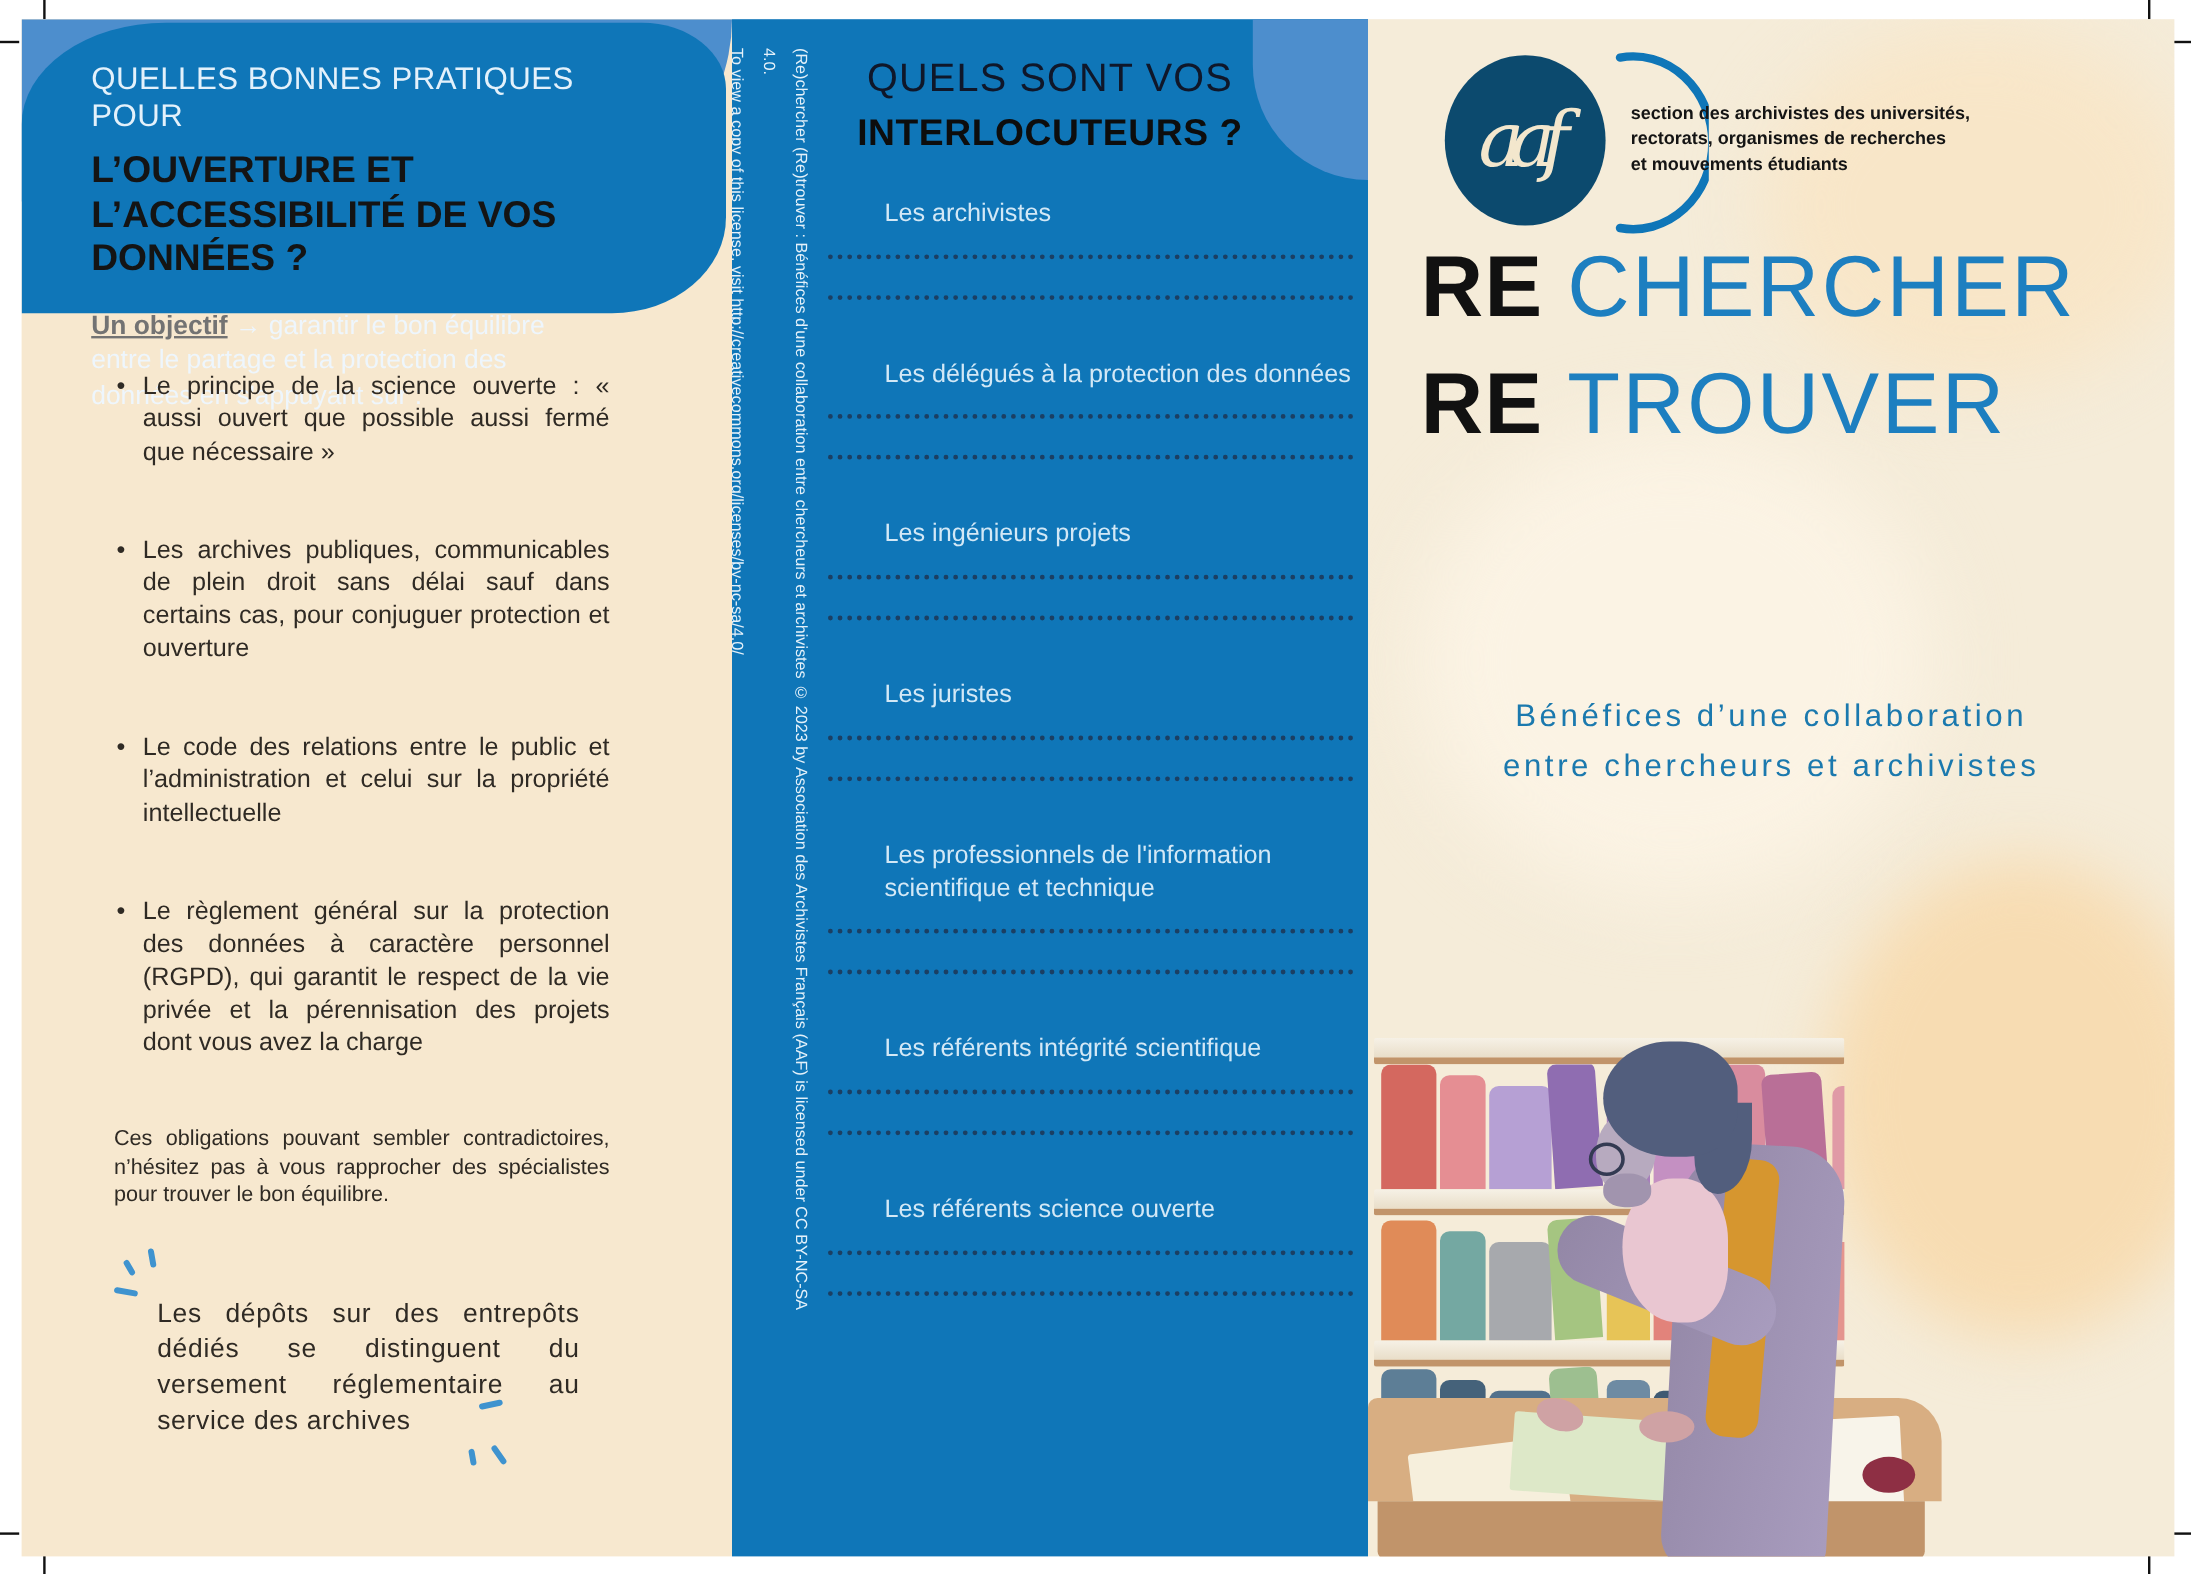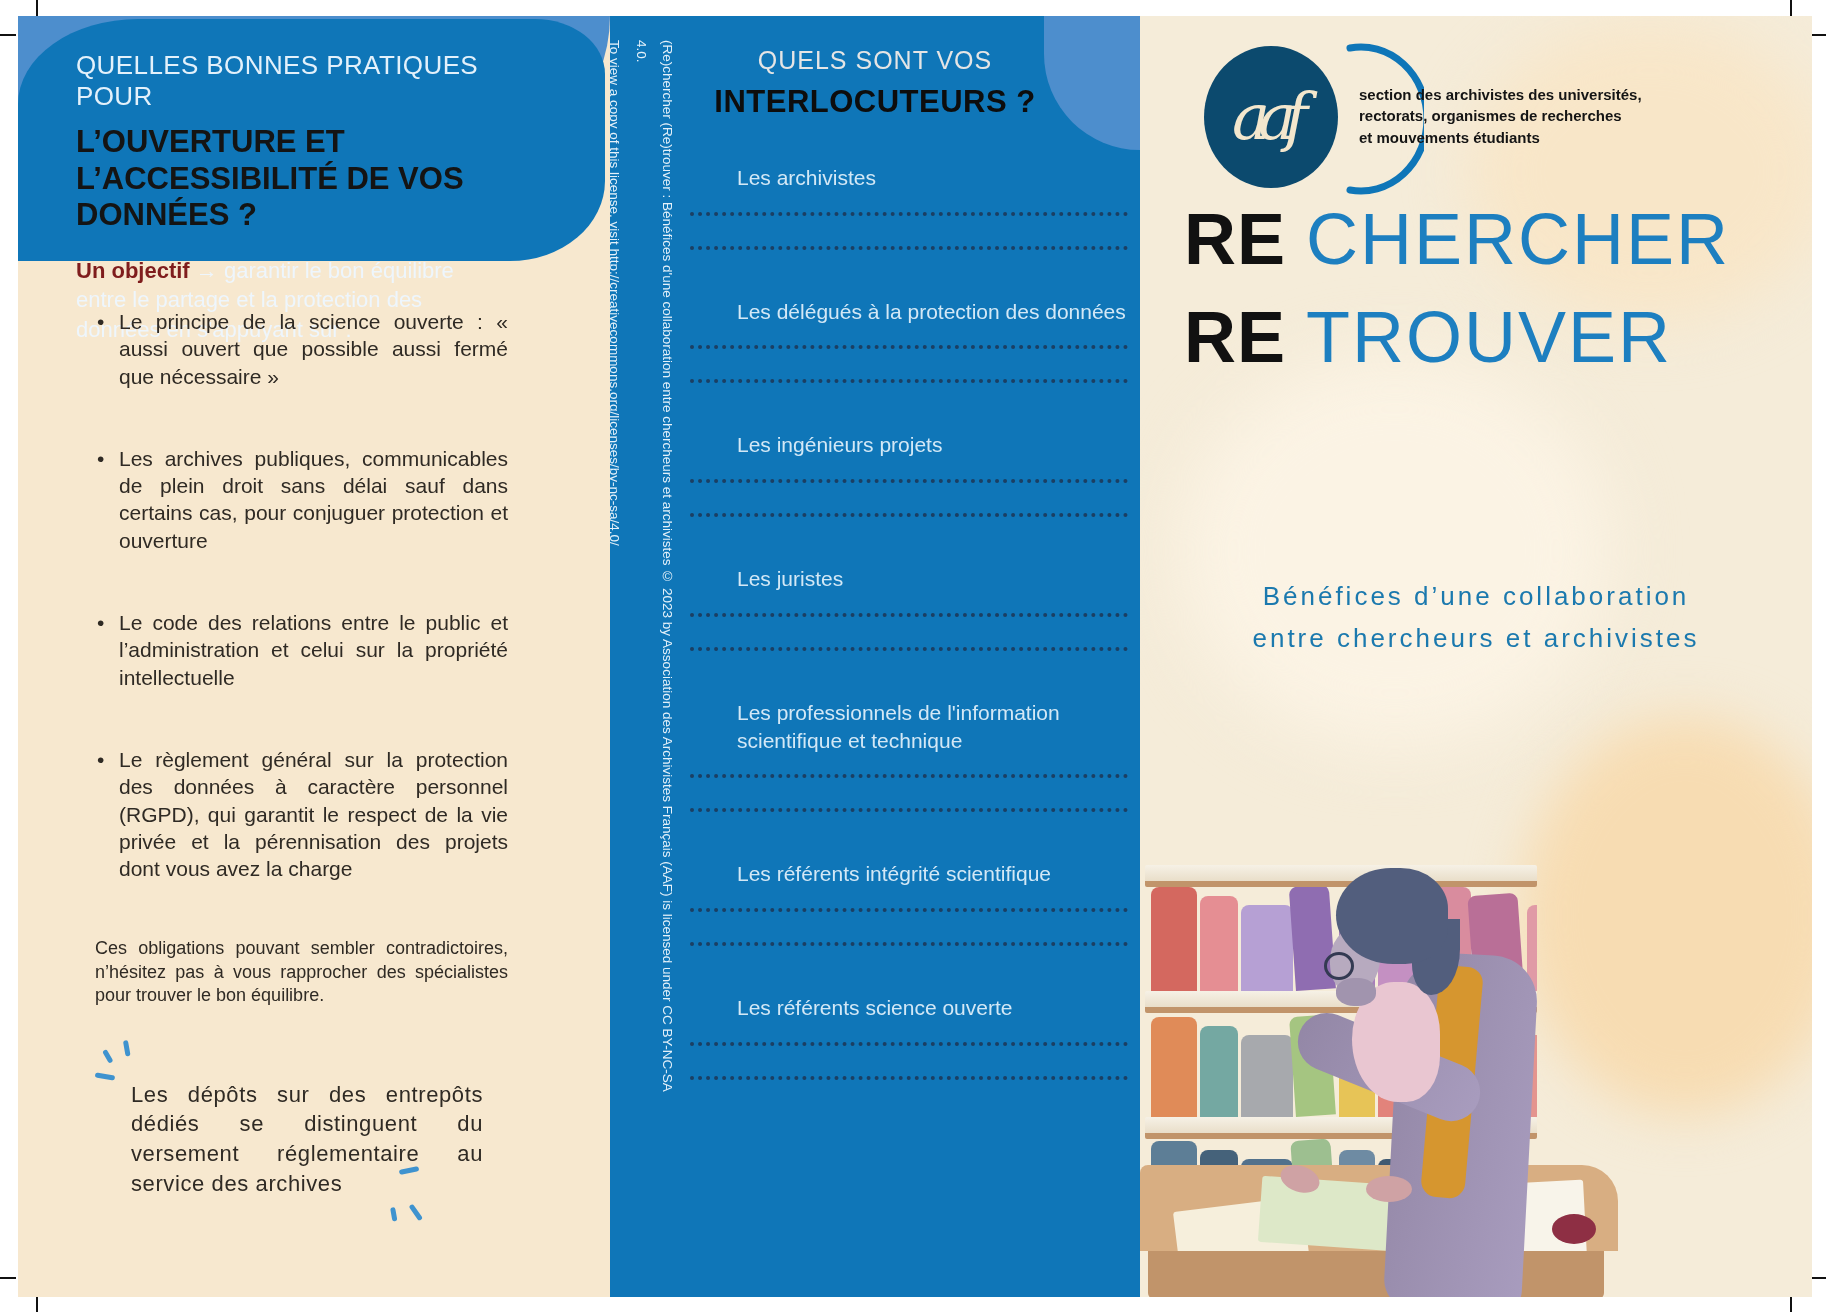--- a/index.html
+++ b/index.html
@@ -19,39 +19,39 @@
 
   
   .blob-wrap{position:absolute;top:0;left:0;right:0;height:262px;}
   .blob-light{position:absolute;top:0;left:0;right:0;height:152px;background:#4d8ecd;border-radius:0 0 180px 0;}
   .blob-dark{position:absolute;top:3px;left:0;right:5px;height:242px;background:#0f76b8;
              border-radius:120px 70px 95px 0 / 85px 55px 80px 0;}
   .blob-text{position:absolute;top:34px;left:58px;width:452px;}
   .lp-title1{font-size:26px;color:#e3f1fb;letter-spacing:.4px;}
   .lp-title2{margin-top:12px;font-size:31px;font-weight:700;color:#141414;line-height:1.18;width:445px;}
   .lp-obj{margin-top:22px;font-size:22px;color:#eef6fd;line-height:1.34;width:412px;}
-  .lp-obj b{color:#7f1d1d;}
+  .lp-obj b{color:#737373;text-decoration:underline;}
 
   
   .left-body{position:absolute;top:292px;left:0;right:0;padding:0 102px 0 77px;color:#2f2a24;}
   .left-body ul{margin:0;padding:0;list-style:none;}
   .left-body li{position:relative;padding-left:24px;font-size:21px;line-height:1.3;
                 text-align:justify;margin-bottom:55px;}
   .left-body li::before{content:"•";position:absolute;left:2px;top:0;}
   .closing{margin:16px 0 0 0;font-size:18px;line-height:1.3;text-align:justify;}
   .note{position:relative;margin:72px 0 0 36px;width:352px;font-size:22px;line-height:1.35;
         letter-spacing:.6px;text-align:justify;}
   .spark{position:absolute;width:20px;height:4.5px;border-radius:3px;background:#3f93cf;}
 
   
   .mid-wave{position:absolute;top:0;right:0;width:96px;height:134px;background:#4d8ecd;border-radius:0 0 0 130px;}
   .license{position:absolute;top:24px;left:6px;height:1072px;width:64px;
            writing-mode:vertical-rl;font-size:13.5px;line-height:1.95;color:#e4f1fa;white-space:pre-line;}
   .mid-head{position:relative;text-align:center;padding-top:30px;}
-  .mh1{font-size:25px;color:#e5e5e5;letter-spacing:1px;}
+  .mh1{font-size:33px;color:#0f172a;letter-spacing:1px;}
   .mh2{margin-top:9px;font-size:31px;font-weight:700;color:#0d0d0d;letter-spacing:.5px;}
   .ilist{position:absolute;top:148px;left:80px;right:12px;}
   .iitem{margin-bottom:48px;}
   .ilabel{font-size:21px;color:#d3e8f6;line-height:1.32;margin-left:47px;}
   .dot1{border-bottom:4px dotted #1b3f63;margin-top:20px;}
   .dot2{border-bottom:4px dotted #1b3f63;margin-top:30px;}
 
   
   .blob{position:absolute;border-radius:50%;}
   .blobA{left:330px;top:6px;width:360px;height:300px;background:#f8e6c8;filter:blur(30px);}

